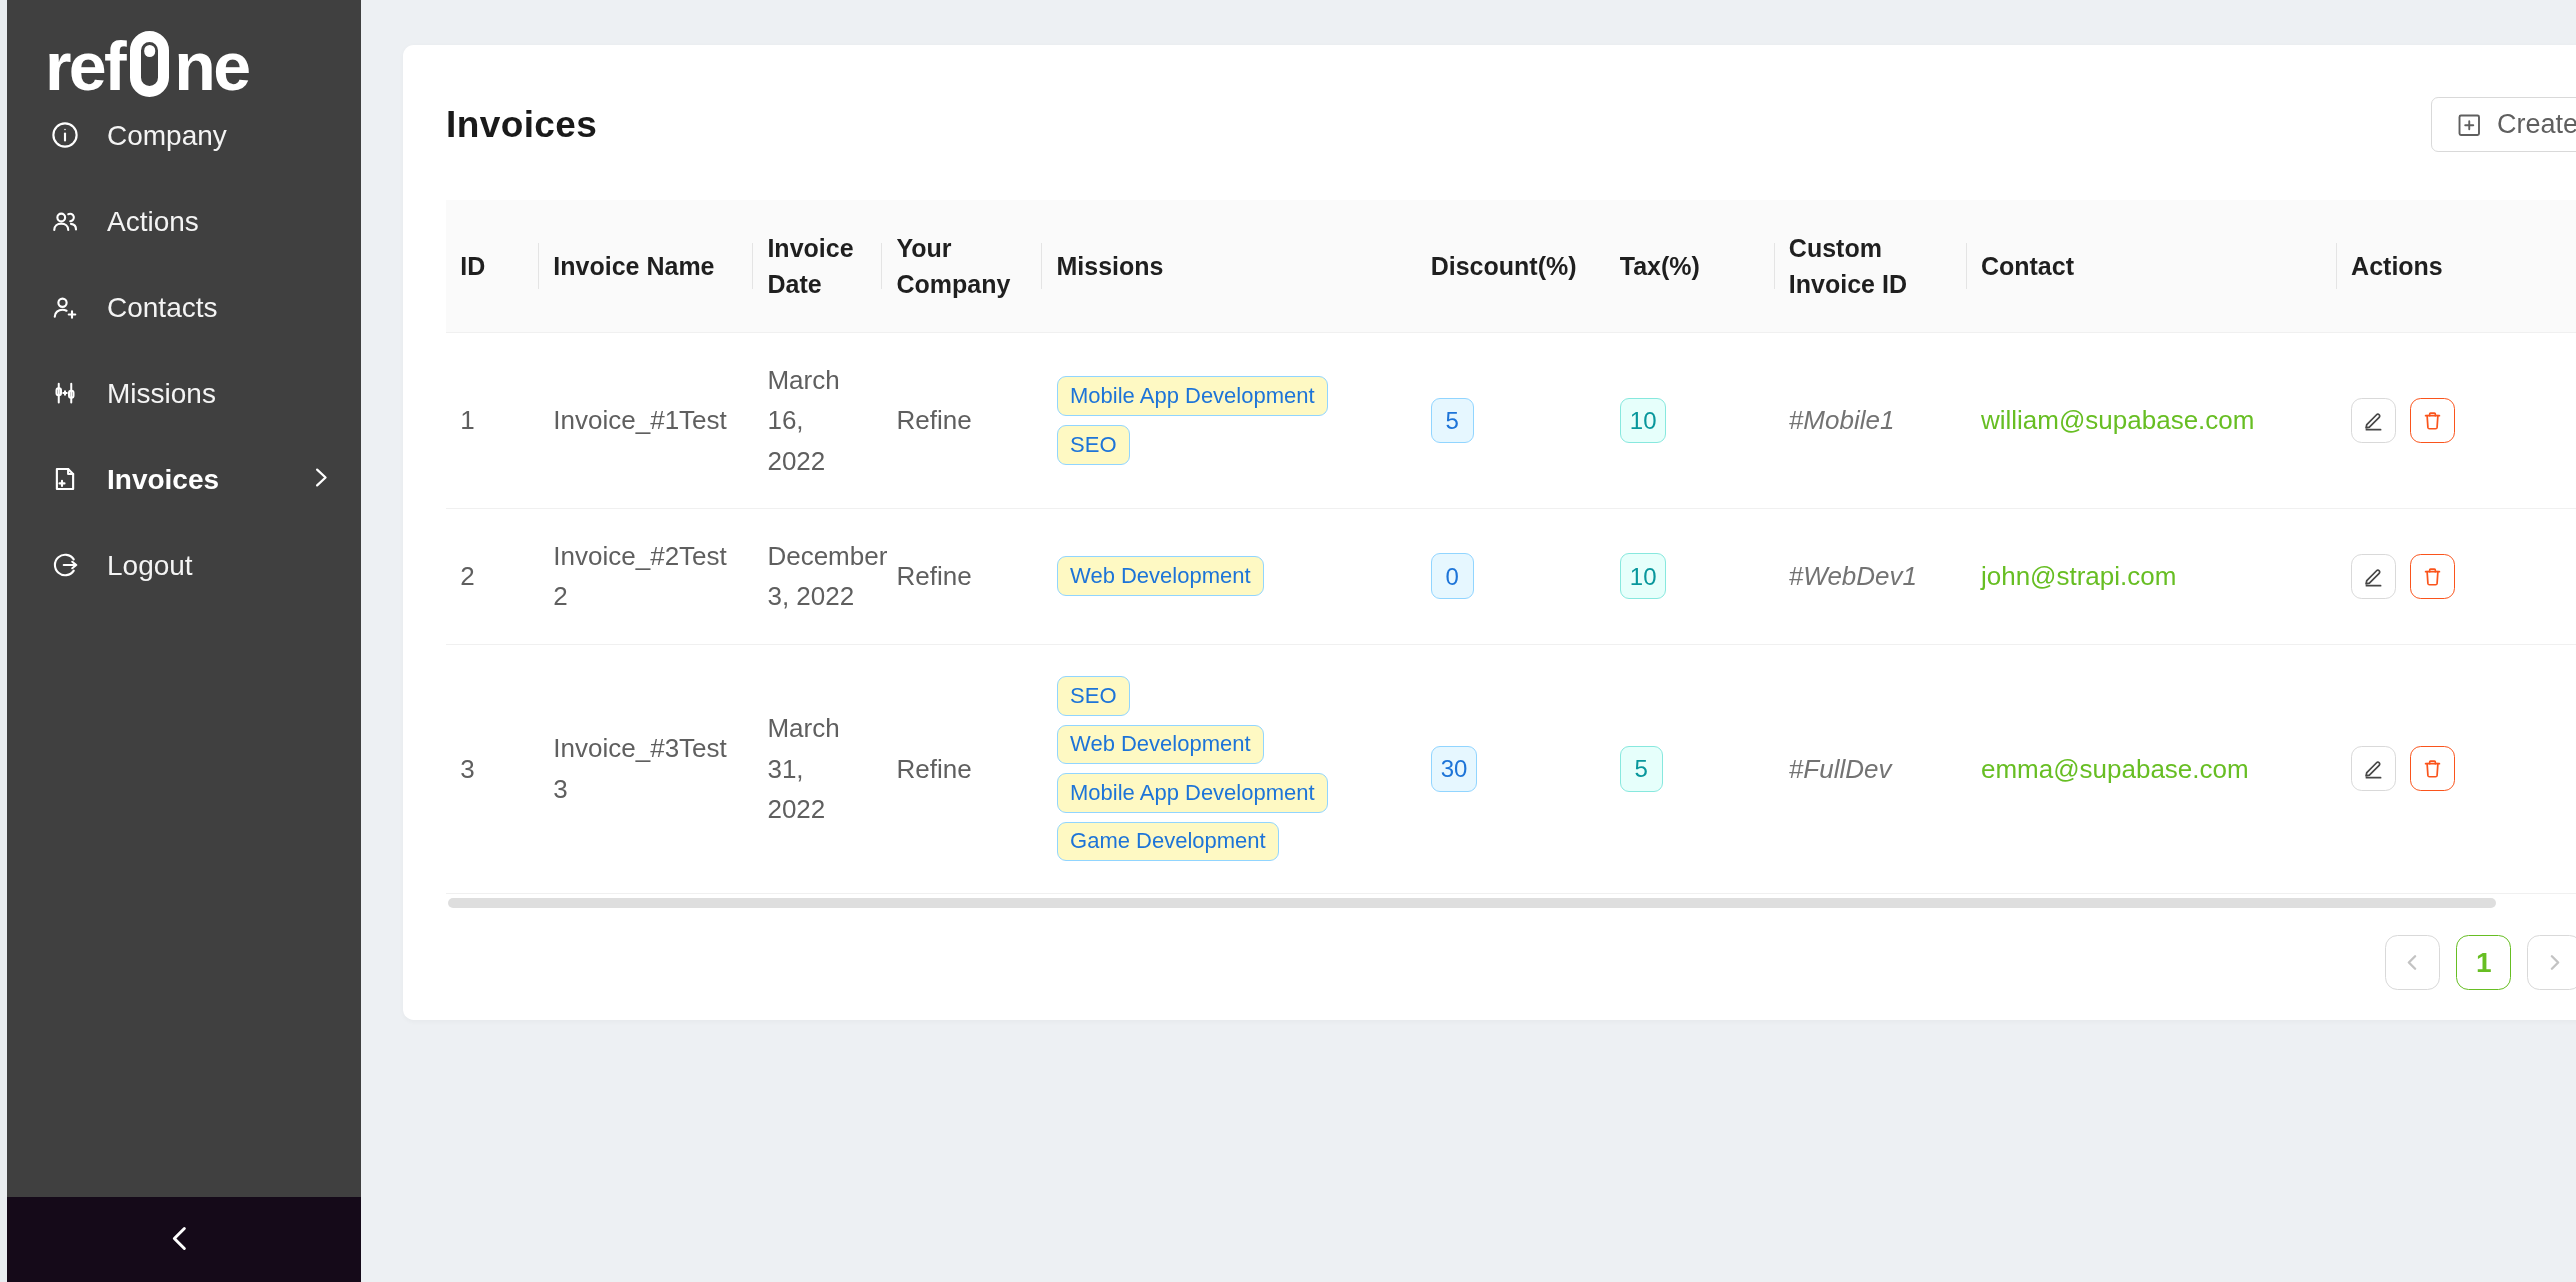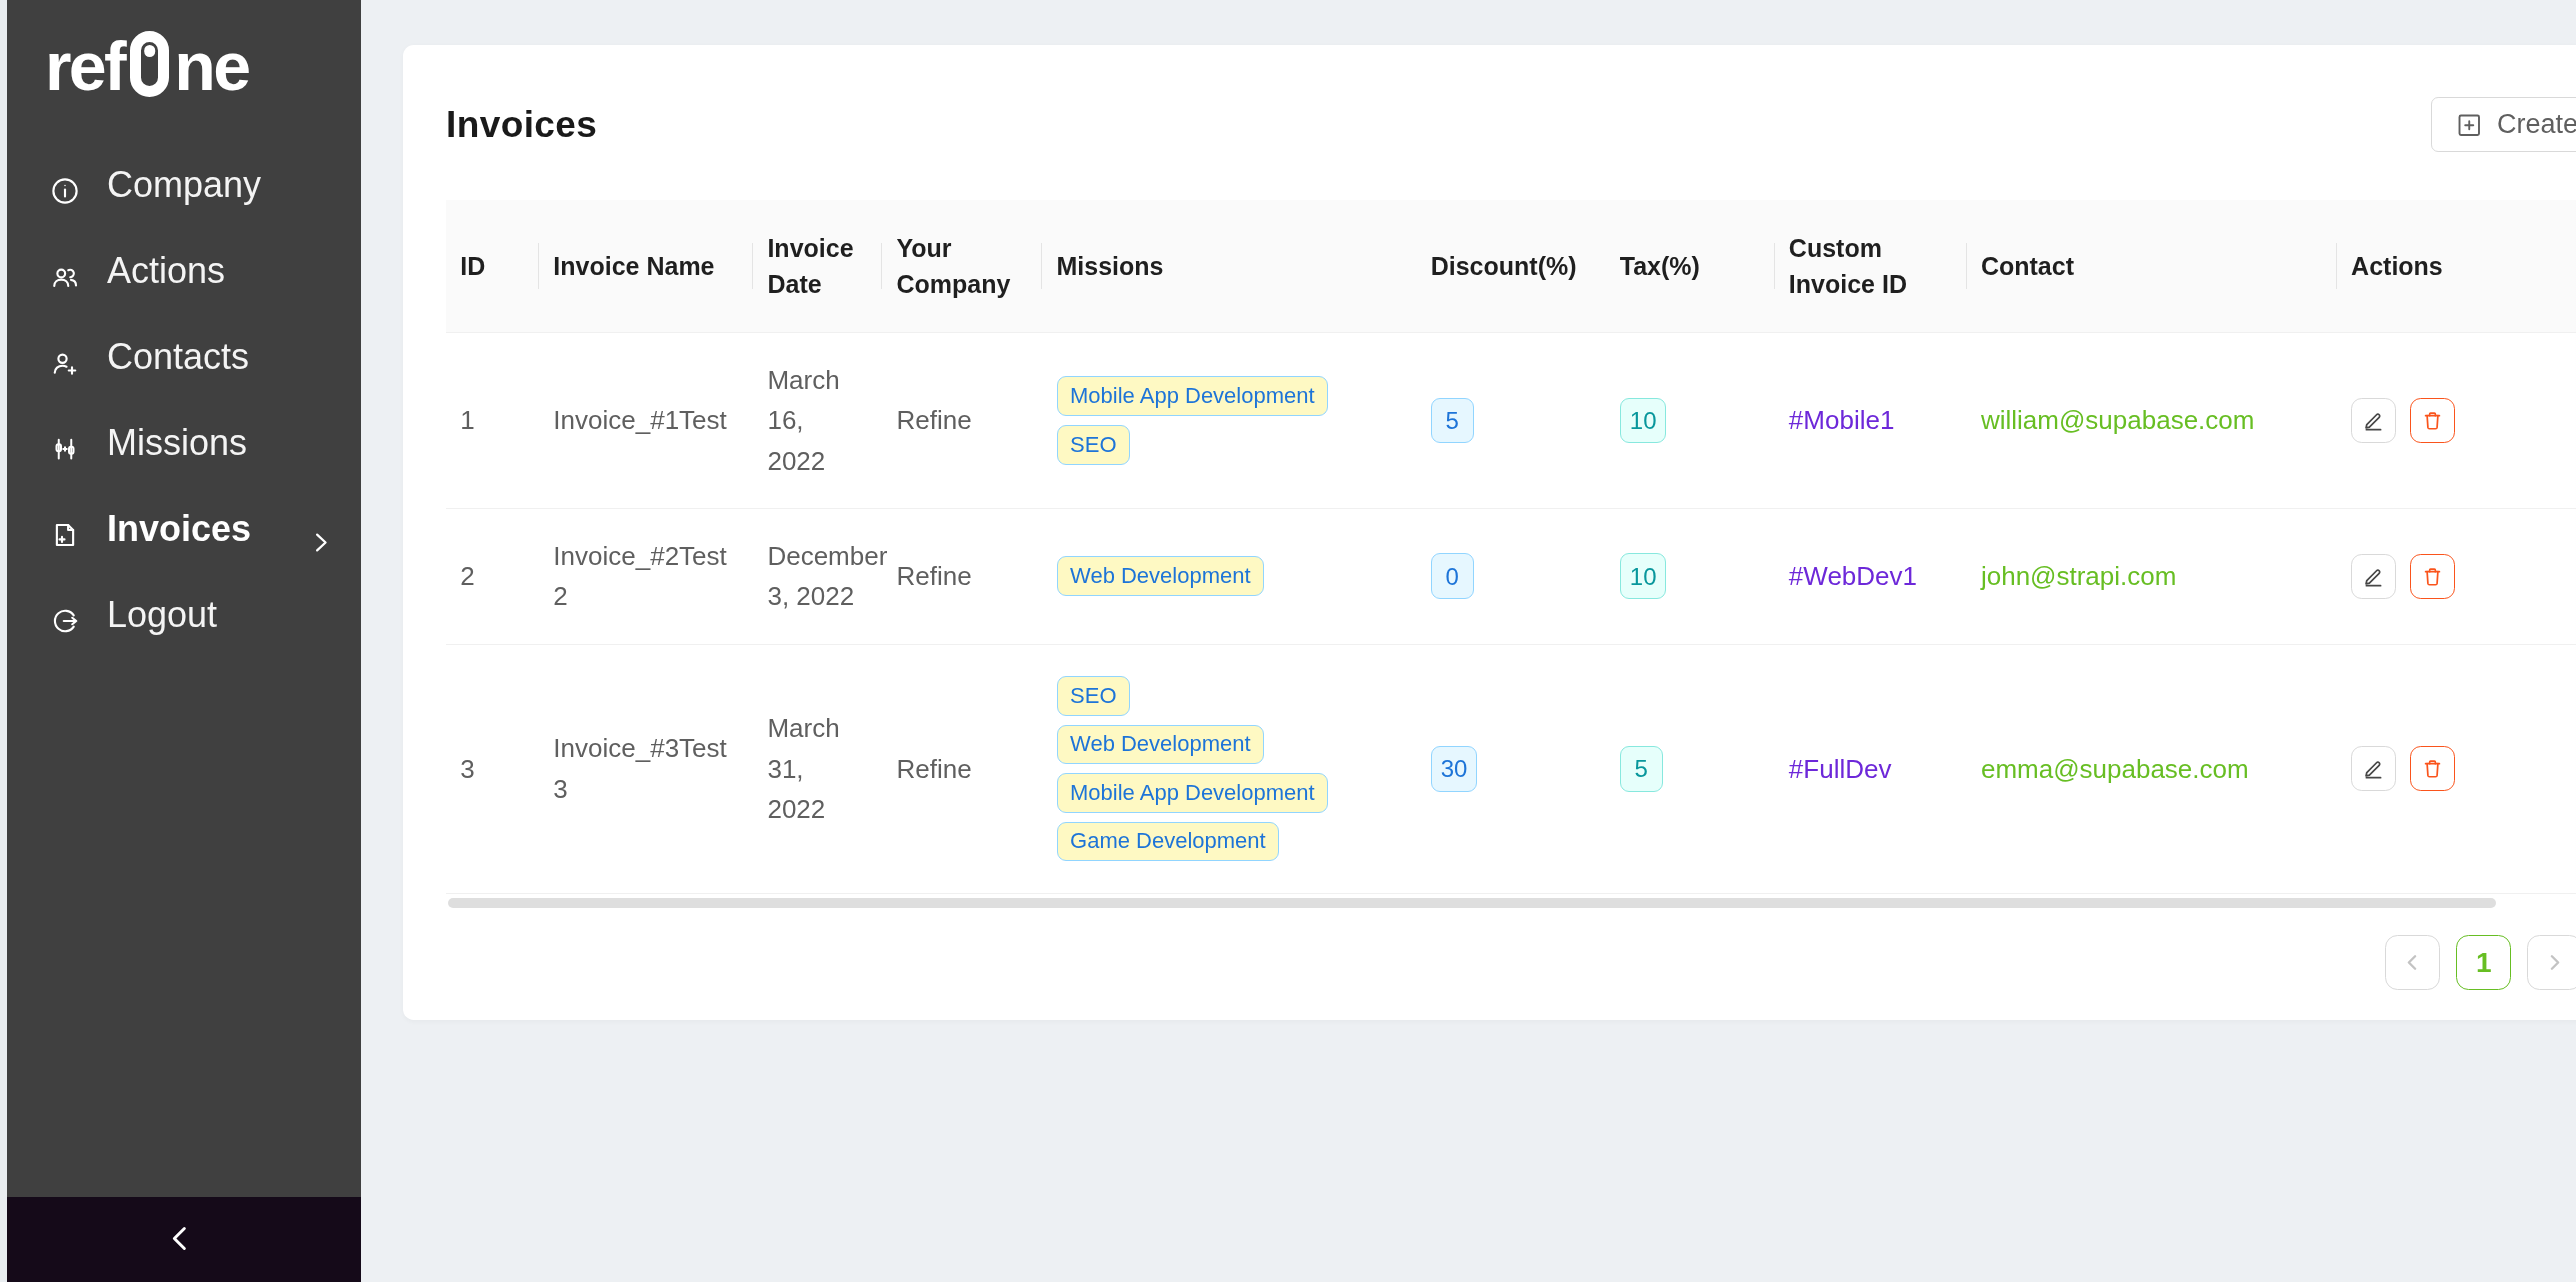--- a/index.html
+++ b/index.html
@@ -27,23 +27,23 @@
     display:inline-block; width:39px; height:66px;
     border:11.6px solid #fff; border-radius:23px;
     margin:0 5.3px 2.7px 6.2px; position:relative;
   }
   .logo .logo-i::before {
     content:''; position:absolute; top:2.7px; left:50%; transform:translateX(-50%);
     width:11.6px; height:11.6px; border-radius:50%; background:#fff;
   }
   .menu { margin-top: 19.6px; }
   .menu-item {
-    height: 86px; display:flex; align-items:flex-end;
+    height: 86px; display:flex; align-items:flex-start;
     padding: 0 27px 0 50px; gap: 27px;
-    font-size: 36px; color: rgba(255,255,255,0.94);
+    font-size: 28px; color: rgba(255,255,255,0.94);
     cursor: pointer; position: relative;
   }
   .menu-item .mi-icon { width:30px; height:30px; flex:0 0 30px; display:flex; align-items:center; justify-content:center; }
   .menu-item.active { font-weight: bold; color:#fff; }
   .menu-item .submenu-arrow { margin-left:auto; width:27px; height:27px; }
   .sidebar-trigger {
     margin-top:auto; height: 86px; width:100%;
     background:#150a19; display:flex; align-items:center; justify-content:center;
     cursor:pointer; border:none;
   }
@@ -80,21 +80,21 @@
   thead th:not(:last-child)::after {
     content:''; position:absolute; right:0; top:50%; transform:translateY(-50%);
     width:0.9px; height:46px; background:#e4e4e4;
   }
   tbody td {
     vertical-align: middle; padding: 27px 14.3px;
     font-size: 26px; color:#5f5f5f; line-height:1.55;
     border-bottom: 0.9px solid #f0f0f0;
   }
   thead tr { border-bottom: 0.9px solid #f0f0f0; }
-  td.cell-custom-id { color:#6d28d9; }
+  td.cell-custom-id { color:#737373;font-style:italic; }
   .tagline { line-height: 0; }
   .tag {
     display:inline-block; font-size:22px; line-height:1.3;
     padding: 4.5px 12.5px; border-radius: 9px; margin: 4.5px 0;
     white-space: nowrap;
   }
   .tag-blue  { background:#fef9c3; border:1.8px solid #91d5ff; color:#1d74d8; }
   .pill {
     display:inline-block; min-width:43px; text-align:center;
     font-size:24px; line-height:1.3; padding:6.2px 9px; border-radius:9px;

